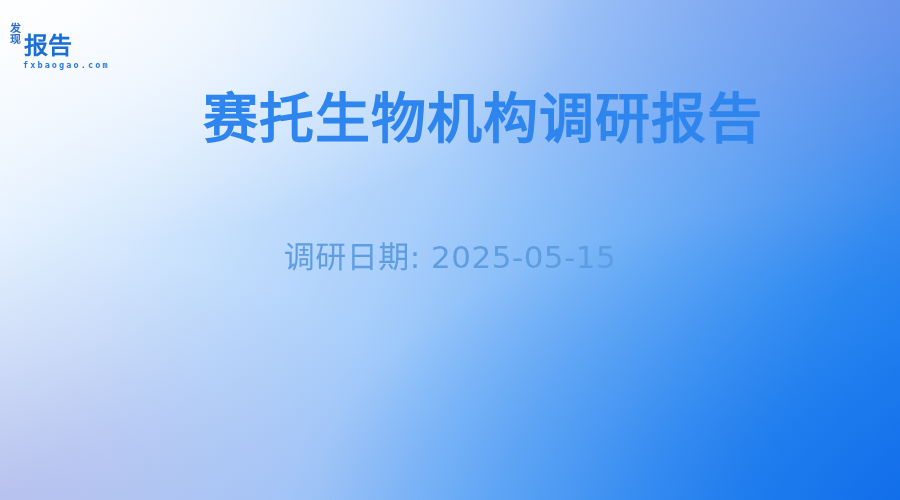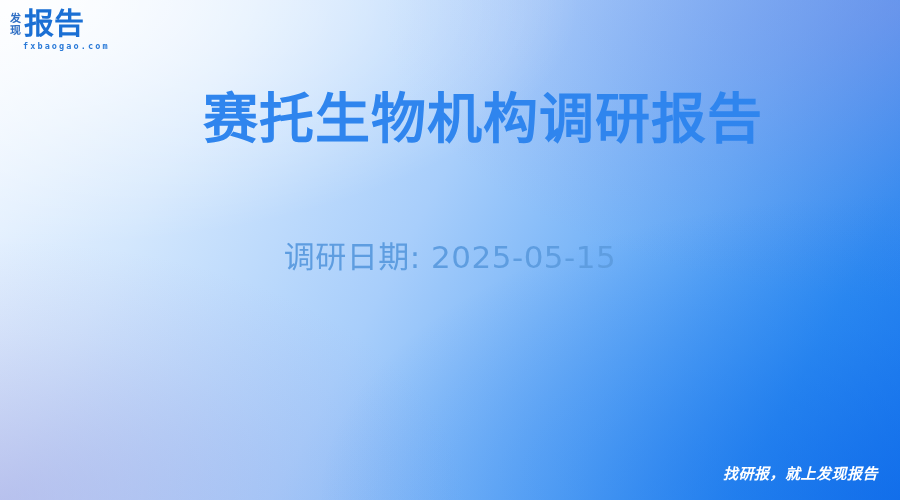--- a/index.html
+++ b/index.html
@@ -60,26 +60,27 @@
     padding-top: 1px;
   }
   .logo-stack span {
     font-size: 11px;
     font-weight: 700;
     color: #2f6fc4;
     letter-spacing: 0;
     font-family: "DejaVu Sans", "Liberation Sans", sans-serif;
   }
   .logo-main {
-    font-size: 30px;
+    font-size: 24px;
     font-weight: 900;
     color: #1a6fd4;
     letter-spacing: 0px;
     line-height: 1;
     font-family: "DejaVu Sans", "Liberation Sans", sans-serif;
+    margin-top: 25px;
   }
   .logo-domain {
     margin-top: 2px;
     margin-left: 13px;
     font-size: 8.5px;
     font-weight: 700;
     color: #2a7ad8;
     letter-spacing: 2.1px;
     font-family: "DejaVu Sans Mono", "Liberation Mono", monospace;
   }
@@ -246,15 +247,14 @@
       <div class="logo-main">报告</div>
     </div>
     <div class="logo-domain">fxbaogao.com</div>
   </div>
 
   <div id="title-block">
     <div id="main-title">赛托生物机构调研报告</div>
     <div id="subtitle">调研日期: 2025-05-15</div>
   </div>
 
-  <div id="slogan">找研报，就上发现报告</div>
 
 </div>
 
 </body></html>

